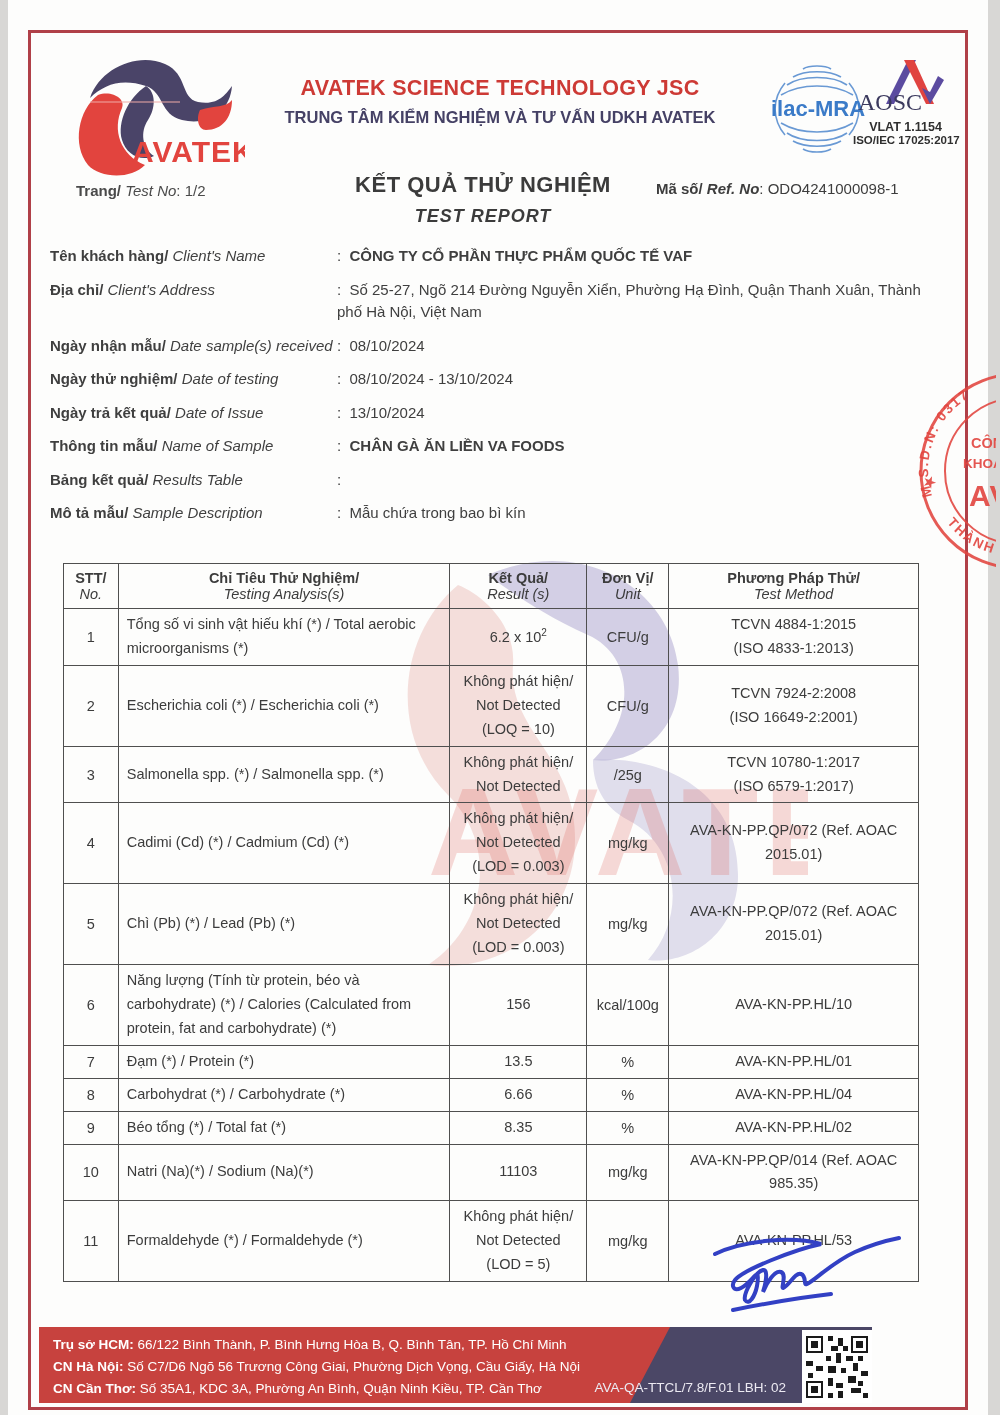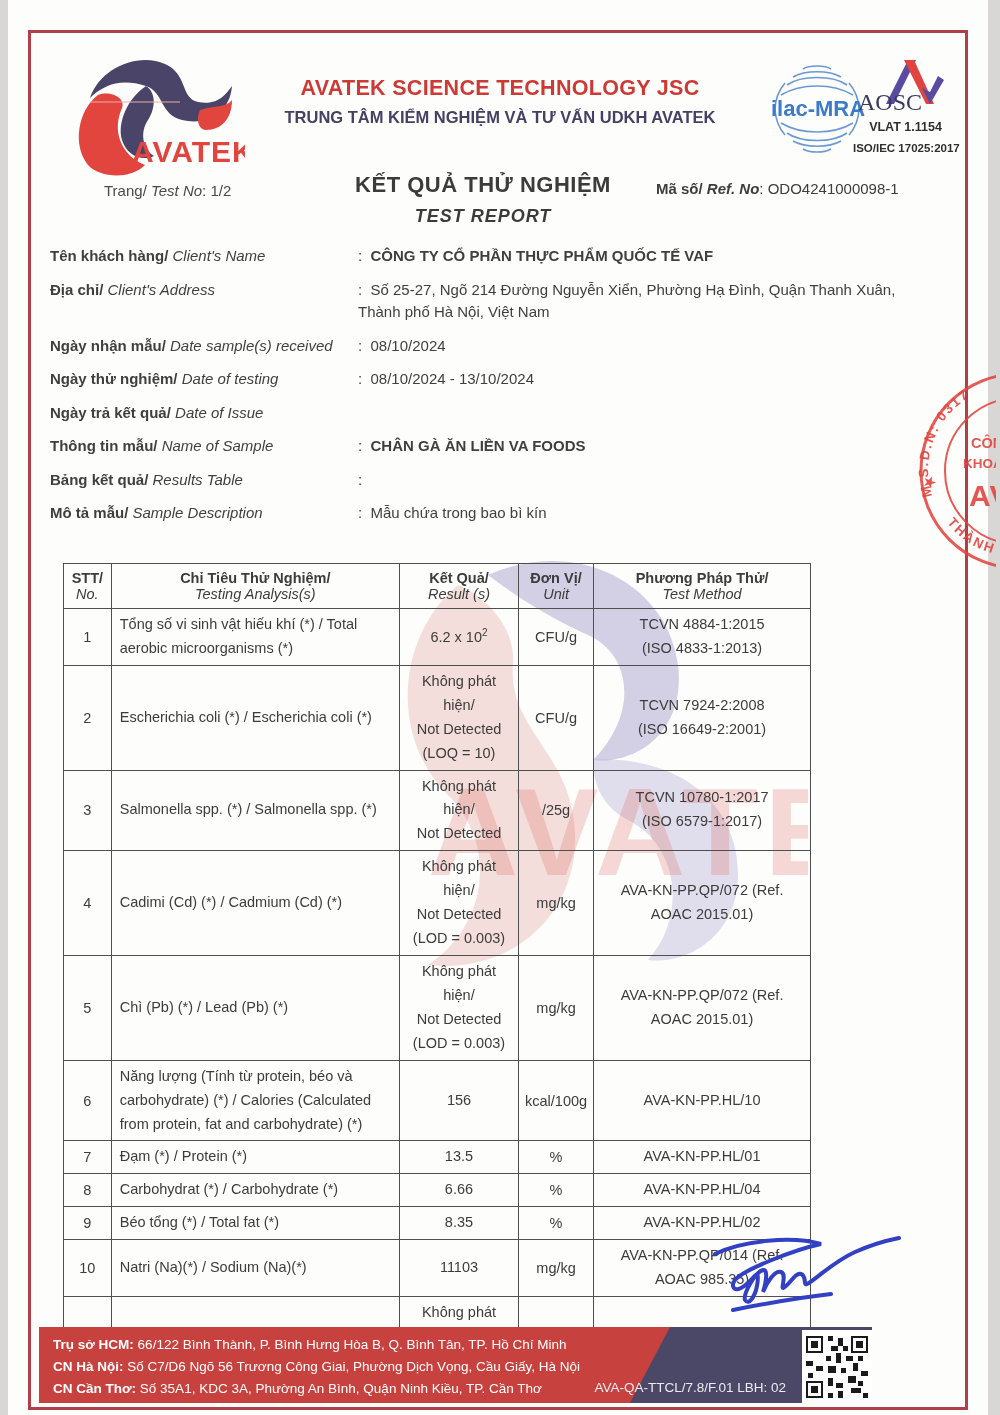--- a/index.html
+++ b/index.html
@@ -14,46 +14,46 @@
     position:absolute;left:8px;top:0;width:980px;height:1415px;
     background:#fdfdfc;
   }
   .frame{
     position:absolute;left:20px;top:30px;width:934px;height:1374px;
     border:3px solid #b04048;
   }
   
   .logo{position:absolute;left:52px;top:50px;width:185px;height:135px;}
   .pageno{position:absolute;left:68px;top:182px;font-size:15px;color:#4a4a4a;}
-  .pageno .vi{font-weight:normal;margin-left:28px;}
+  .pageno .vi{font-weight:bold;}
   .pageno .en{font-style:italic;}
   .company{position:absolute;left:242px;top:76px;width:500px;text-align:center;}
   .company-name{color:#cd3a35;font-weight:bold;font-size:21.5px;letter-spacing:.3px;}
   .company-sub{color:#454165;font-weight:bold;font-size:16.5px;margin-top:7px;}
   .title-block{position:absolute;left:330px;top:172px;width:290px;text-align:center;}
   .title-vi{font-weight:bold;font-size:22px;color:#3b3b3b;letter-spacing:.5px;}
   .title-en{font-weight:bold;font-style:italic;font-size:18px;color:#3b3b3b;margin-top:8px;letter-spacing:1px;}
   .refno{position:absolute;left:648px;top:180px;font-size:15px;white-space:nowrap;}
   .refno .vi{font-weight:bold;}
   .refno .en{font-style:italic;font-weight:bold;}
   .ilac{position:absolute;left:755px;top:55px;width:108px;height:108px;}
   .aosc{position:absolute;left:845px;top:52px;width:105px;text-align:center;}
   .aosc-vlat{font-size:12.5px;font-weight:bold;color:#2f2f2f;margin-top:-2px;}
-  .aosc-iso{font-size:11.5px;font-weight:bold;color:#2f2f2f;margin-top:8px;white-space:nowrap;}
+  .aosc-iso{font-size:11.5px;font-weight:bold;color:#2f2f2f;white-space:nowrap;}
   
   .info{position:absolute;left:42px;top:245px;width:880px;}
-  .info-row{display:flex;margin-bottom:11px;line-height:1.5;font-size:15px;gap:21px;}
+  .info-row{display:flex;margin-bottom:11px;line-height:1.5;font-size:15px;}
   .info-label{width:287px;flex:0 0 287px;color:#3f3f3f;}
   .info-label .vi{font-weight:bold;}
   .info-label .en{font-style:italic;}
   .info-value{flex:1;color:#3f3f3f;}
   .info-value::before{content:":  ";white-space:pre;}
   .info-value.bold .val{font-weight:bold;}
   
-  .tablewrap{position:absolute;left:55px;top:563px;width:748px;}
+  .tablewrap{position:absolute;left:55px;top:563px;width:856px;}
   table{border-collapse:collapse;width:100%;background:transparent;}
   th,td{border:1.6px solid #4f4f4f;padding:4px 6px;vertical-align:middle;font-size:14.5px;color:#3c3c3c;}
   th{font-weight:normal;padding:6px 4px;}
   th .vi{font-weight:bold;}
   th .en{font-style:italic;}
   td.c-no{text-align:center;width:6.4%;}
   td.c-name{text-align:left;width:38.8%;padding-left:8px;line-height:1.65;}
   td.c-result{text-align:center;width:16%;white-space:pre-line;line-height:1.65;}
   td.c-unit{text-align:center;width:9.6%;}
   td.c-method{text-align:center;width:29.2%;white-space:pre-line;line-height:1.65;}
@@ -168,20 +168,21 @@
       <div class="info-row">
         <div class="info-label"><span class="vi">Ngày nhận mẫu/ </span><span class="en">Date sample(s) received</span></div>
         <div class="info-value"><span class="val">08/10/2024</span></div>
       </div>
       <div class="info-row">
         <div class="info-label"><span class="vi">Ngày thử nghiệm/ </span><span class="en">Date of testing</span></div>
         <div class="info-value"><span class="val">08/10/2024 - 13/10/2024</span></div>
       </div>
       <div class="info-row">
         <div class="info-label"><span class="vi">Ngày trả kết quả/ </span><span class="en">Date of Issue</span></div>
+        <div class="info-value"><span class="val">13/10/2024</span></div>
       </div>
       <div class="info-row">
         <div class="info-label"><span class="vi">Thông tin mẫu/ </span><span class="en">Name of Sample</span></div>
         <div class="info-value bold"><span class="val">CHÂN GÀ ĂN LIỀN VA FOODS</span></div>
       </div>
       <div class="info-row">
         <div class="info-label"><span class="vi">Bảng kết quả/ </span><span class="en">Results Table</span></div>
         <div class="info-value"><span class="val"></span></div>
       </div>
       <div class="info-row">

